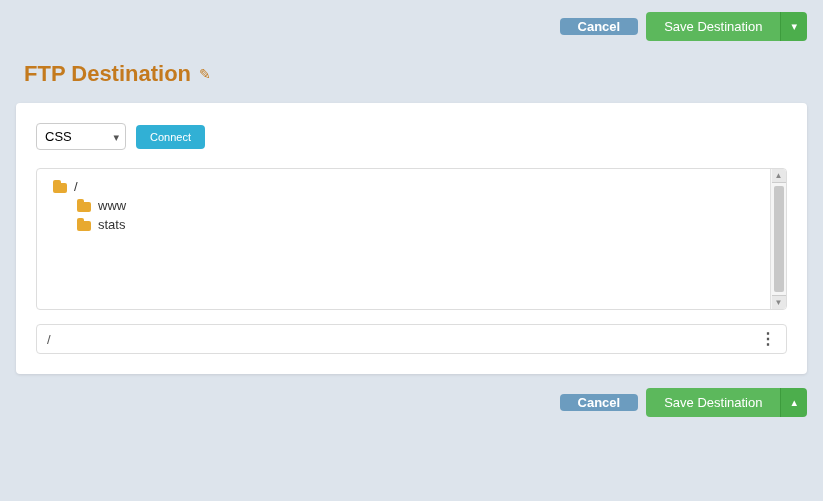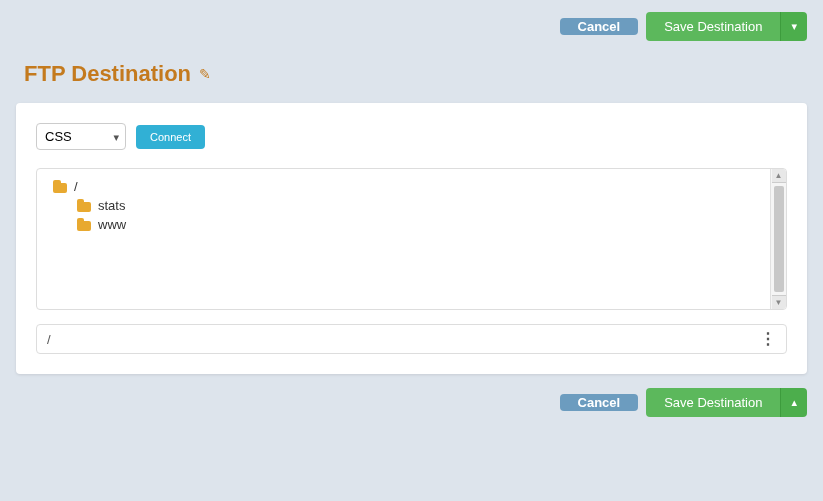--- a/index.html
+++ b/index.html
@@ -288,25 +288,25 @@
 
         <div class="tree-root">
           <div class="tree-item">
             <span class="folder-icon folder-open"></span>
             <span class="tree-label">/</span>
           </div>
 
           <div class="tree-children">
             <div class="tree-item">
               <span class="folder-icon folder-closed"></span>
-              <span class="tree-label">stats</span>
+              <span class="tree-label">www</span>
             </div>
             <div class="tree-item">
               <span class="folder-icon folder-closed"></span>
-              <span class="tree-label">www</span>
+              <span class="tree-label">stats</span>
             </div>
           </div>
         </div>
       </div>
 
       <div style="width:16px; background:#f5f5f5; border-left:1px solid #e0e0e0; display:flex; flex-direction:column; align-items:center;">
         <div style="width:14px; height:14px; display:flex; align-items:center; justify-content:center; background:#e8e8e8; border-bottom:1px solid #ccc; cursor:pointer; color:#888; font-size:8px;">▲</div>
         <div style="flex:1; width:10px; background:#c8c8c8; border-radius:2px; margin:3px 0; cursor:pointer;"></div>
         <div style="width:14px; height:14px; display:flex; align-items:center; justify-content:center; background:#e8e8e8; border-top:1px solid #ccc; cursor:pointer; color:#888; font-size:8px;">▼</div>
       </div>

